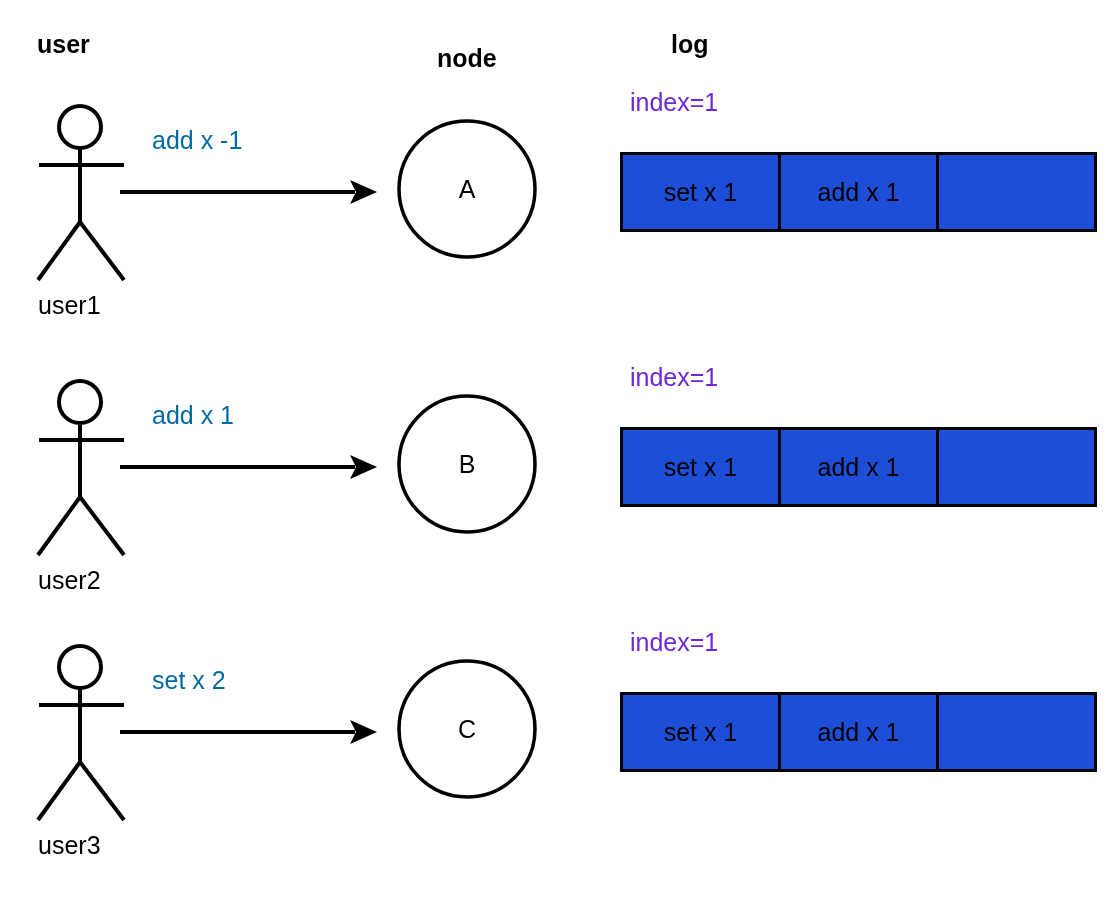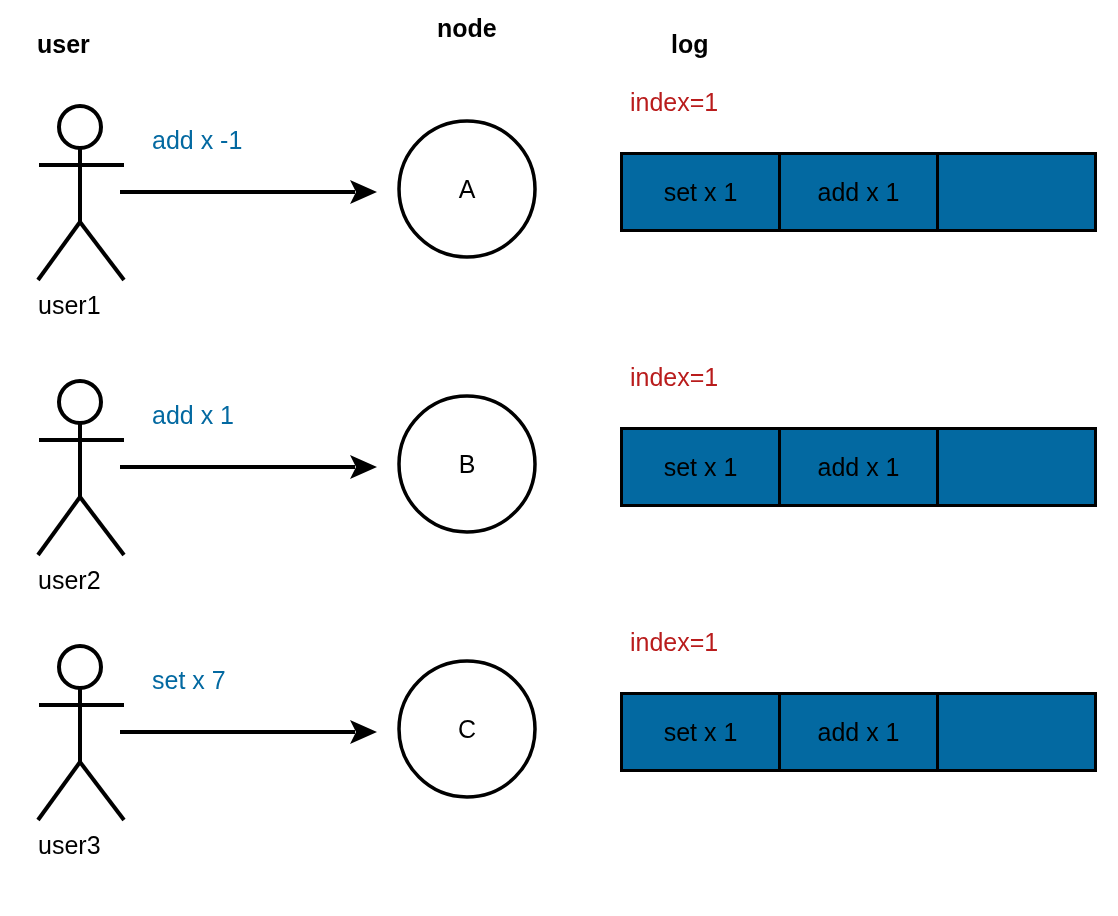--- a/index.html
+++ b/index.html
@@ -25,21 +25,21 @@
   
   .col-header {
     position: absolute;
     font-size: 25px;
     font-weight: bold;
     line-height: 1;
     white-space: nowrap;
     color: #000000;
   }
   #header-user { left: 37px;  top: 32px; }
-  #header-node { left: 437px; top: 16px; }
+  #header-node { left: 437px; top: 46px; }
   #header-log  { left: 655px; top: 32px; margin-left: 16px; }
 
   
   .row {
     position: absolute;
     left: 0;
     width: 1118px;
     height: 270px;
   }
   #row-1 { top: 0px; }
@@ -100,32 +100,32 @@
   }
 
   
   .log-index {
     position: absolute;
     left: 630px;
     top: 90px;
     font-size: 25px;
     line-height: 1;
     white-space: nowrap;
-    color: #b91c1c;
+    color: #6d28d9;
   }
   .log-table {
     position: absolute;
     left: 620px;
     top: 152px;
     width: 477px;
     height: 80px;
     display: flex;
     box-sizing: border-box;
     border: 3px solid #000000;
-    background: #0369a1;
+    background: #1d4ed8;
     text-align: center;
   }
   .log-cell {
     flex: 1 1 0;
     box-sizing: border-box;
     display: flex;
     align-items: center;
     justify-content: center;
     font-size: 25px;
     line-height: 1;
@@ -213,21 +213,21 @@
 
     <svg class="actor-svg" viewBox="0 0 124 200">
       <circle cx="56" cy="32" r="21" fill="none" stroke="#000000" stroke-width="4"></circle>
       <line x1="56" y1="53" x2="56" y2="127" stroke="#000000" stroke-width="4"></line>
       <line x1="15" y1="70" x2="100" y2="70" stroke="#000000" stroke-width="4"></line>
       <line x1="56" y1="127" x2="14" y2="185" stroke="#000000" stroke-width="4"></line>
       <line x1="56" y1="127" x2="100" y2="185" stroke="#000000" stroke-width="4"></line>
     </svg>
     <div class="actor-label">user3</div>
 
-    <div class="edge-label">set x 7</div>
+    <div class="edge-label">set x 2</div>
     <svg class="edge-svg" viewBox="0 0 262 32">
       <line x1="2" y1="16" x2="237" y2="16" stroke="#000000" stroke-width="4"></line>
       <polygon points="232,4 259,16 232,28 238,16" fill="#000000"></polygon>
     </svg>
 
     <svg class="node-svg" viewBox="0 0 142 142">
       <circle cx="71" cy="71" r="68" fill="#ffffff" stroke="#000000" stroke-width="3.5"></circle>
       <text class="node-letter" x="71" y="71" text-anchor="middle" dominant-baseline="central">C</text>
     </svg>
 

